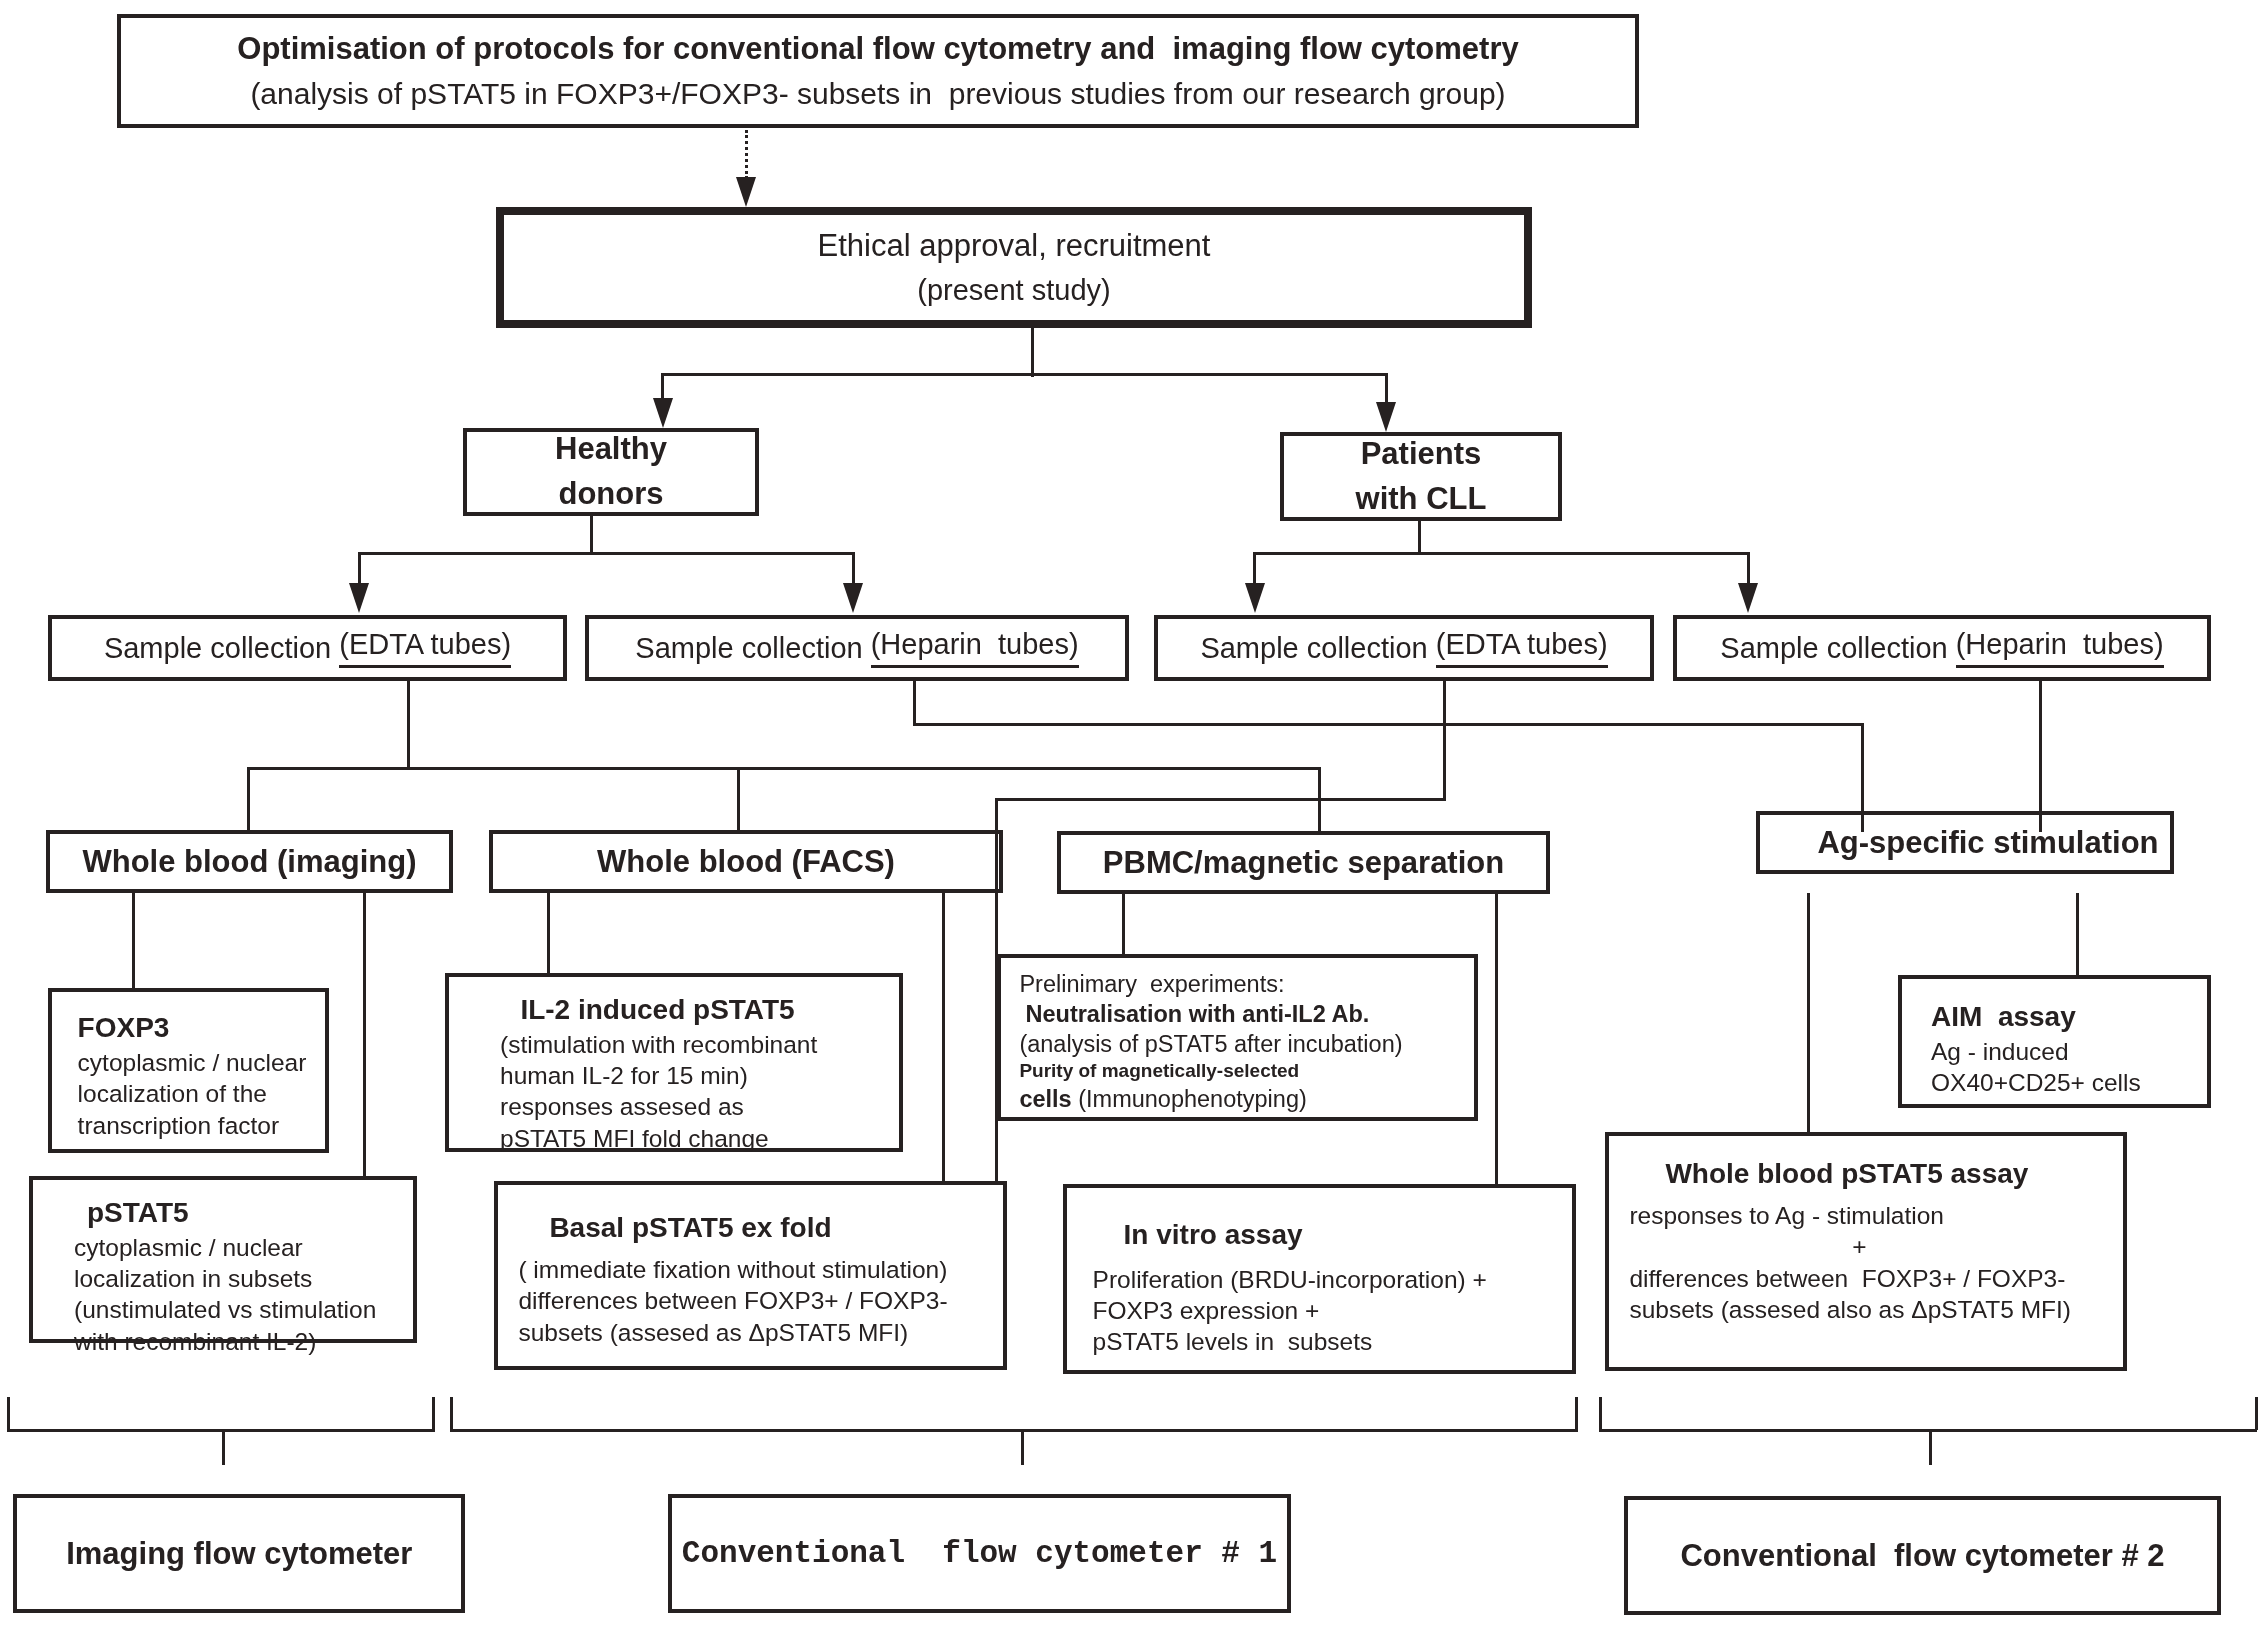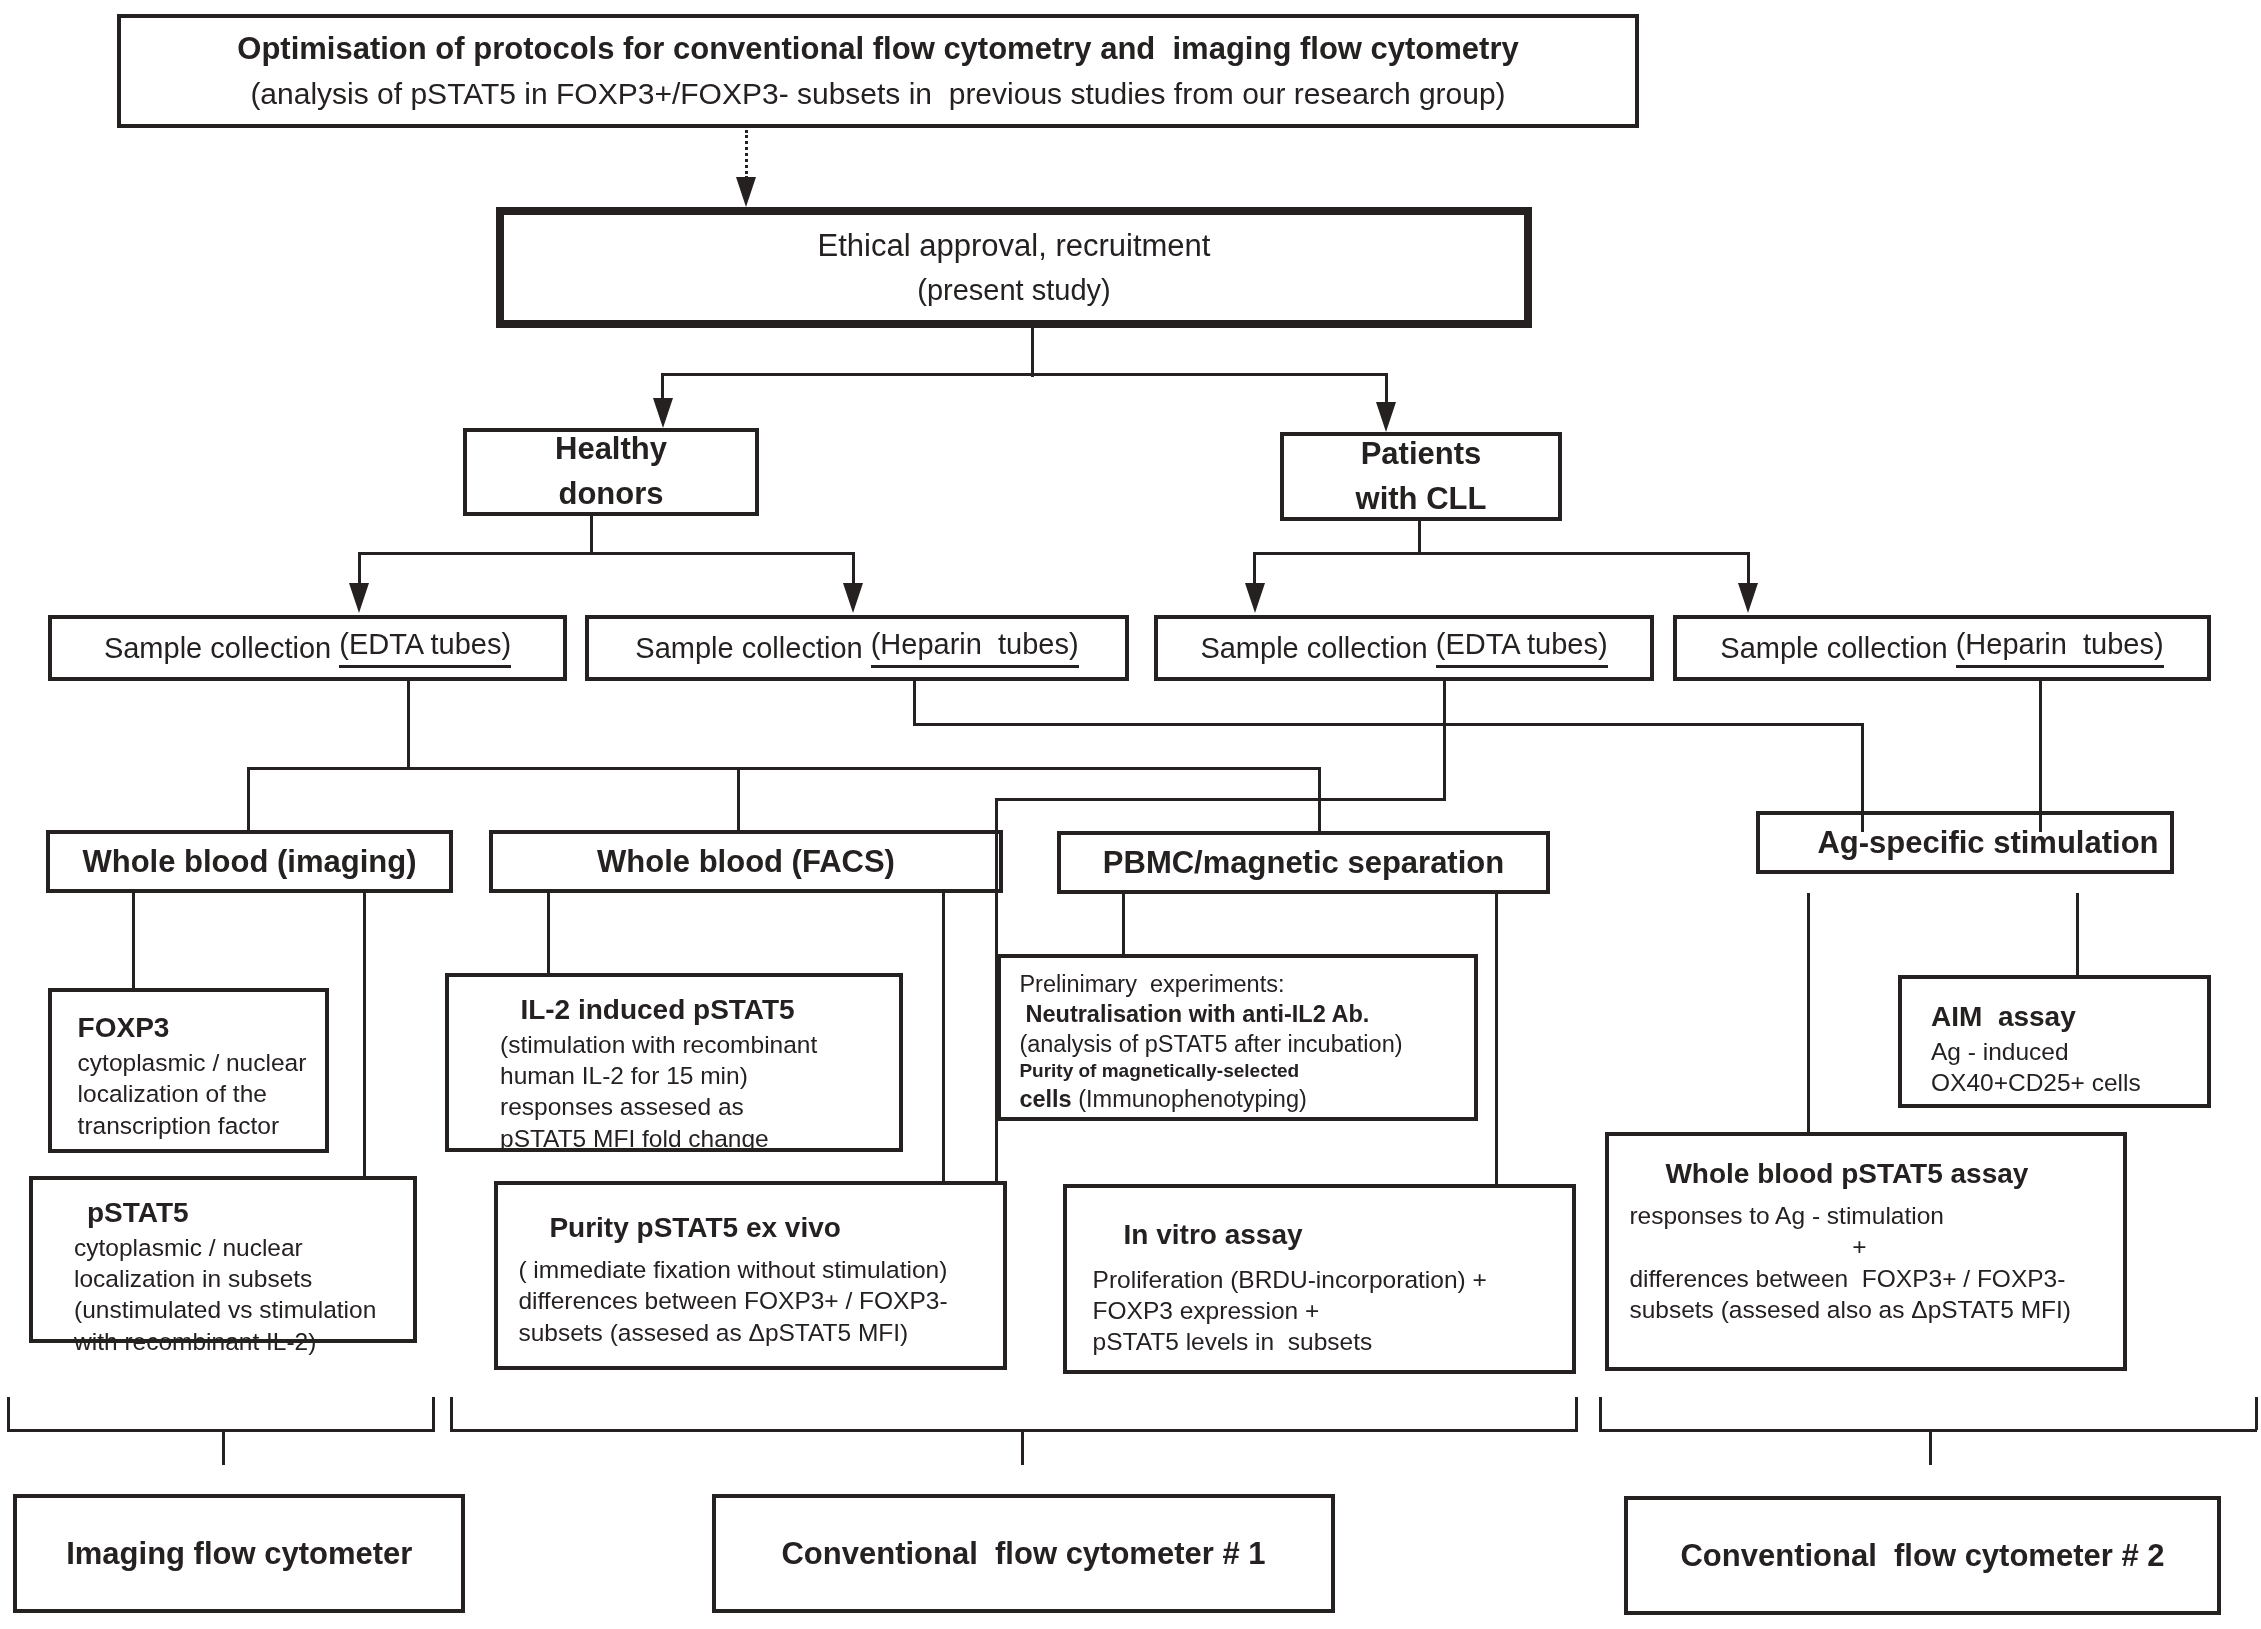--- a/index.html
+++ b/index.html
@@ -99,21 +99,21 @@
 
   <div class="box sub" style="left:445px;top:973px;width:458px;height:179px;padding-left:51px;">
     <div class="bt" style="margin-left:20.4px;">IL-2 induced pSTAT5</div>
     <div class="bl">(stimulation with recombinant</div>
     <div class="bl">human IL-2 for 15 min)</div>
     <div class="bl">responses assesed as</div>
     <div class="bl">pSTAT5 MFI fold change</div>
   </div>
 
   <div class="box sub" style="left:494px;top:1181px;width:513px;height:189px;padding-left:20.4px;padding-top:24.5px;">
-    <div class="bt" style="margin-left:31px;margin-bottom:8.2px;">Purity pSTAT5 ex vivo</div>
+    <div class="bt" style="margin-left:31px;margin-bottom:8.2px;">Basal pSTAT5 ex fold</div>
     <div class="bl">( immediate fixation without stimulation)</div>
     <div class="bl">differences between FOXP3+ / FOXP3-</div>
     <div class="bl">subsets (assesed as ΔpSTAT5 MFI)</div>
   </div>
 
   <div class="box sub" style="left:997px;top:954px;width:481px;height:167px;padding-left:18.4px;padding-top:11.2px;">
     <div class="bl" style="font-size:23.5px;">Prelinimary  experiments:</div>
     <div class="bl b" style="font-size:23.5px;margin-left:6.1px;">Neutralisation with anti-IL2 Ab.</div>
     <div class="bl" style="font-size:23.5px;">(analysis of pSTAT5 after incubation)</div>
     <div class="bl b" style="font-size:19px;">Purity of magnetically-selected</div>
@@ -137,21 +137,21 @@
     <div class="bt" style="margin-left:36px;margin-bottom:7.2px;">Whole blood pSTAT5 assay</div>
     <div class="bl">responses to Ag - stimulation</div>
     <div class="bl ctr" style="width:460px;">+</div>
     <div class="bl">differences between  FOXP3+ / FOXP3-</div>
     <div class="bl">subsets (assesed also as ΔpSTAT5 MFI)</div>
   </div>
 
   <div class="box center" style="left:13.3px;top:1494px;width:452px;height:119px;">
     <div class="inst t">Imaging flow cytometer</div>
   </div>
-  <div class="box center" style="left:712px;top:1494px;width:623px;height:119px;">
+  <div class="box center" style="left:668px;top:1494px;width:623px;height:119px;font-family:Liberation Mono, monospace;">
     <div class="inst t">Conventional  flow cytometer # 1</div>
   </div>
   <div class="box center" style="left:1624px;top:1496px;width:597px;height:119px;">
     <div class="inst t">Conventional  flow cytometer # 2</div>
   </div>
 
   <div class="vdot" style="left:745px;top:130px;height:49px;"></div>
   <div class="arr" style="left:736px;top:177px;"></div>
 
   <div class="vl" style="left:1031px;top:328px;width:3.1px;height:49px;"></div>

